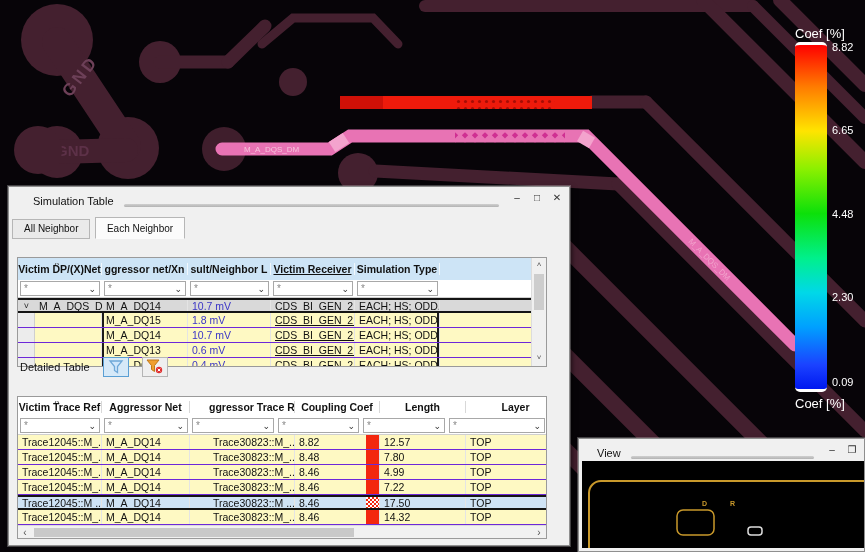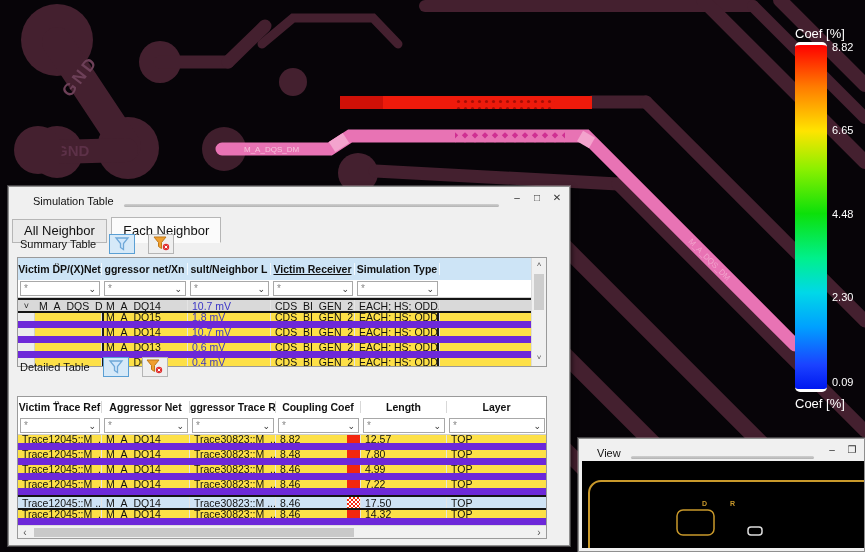--- a/index.html
+++ b/index.html
@@ -21,21 +21,21 @@
   
   .win { position:absolute; background:#f0f0f0; border:1px solid #8f8f8f;
          box-shadow:0 0 0 1px rgba(255,255,255,.25), 2px 2px 5px rgba(0,0,0,.6); z-index:2; }
   .titlebar { position:absolute; top:0; left:0; right:0; height:20px; display:flex; align-items:flex-end; }
   .titlebar .title { font-size:11px; color:#111; margin-left:24px; white-space:nowrap; }
   .tdivider { flex:1; height:3px; margin:0 10px; background:linear-gradient(#cfcfcf,#b3b3b3); border-radius:2px; }
   .wbtn { width:16px; text-align:center; font-size:10px; color:#333; margin-right:4px; cursor:default; line-height:18px; }
 
   
   .tabs { position:absolute; top:20px; left:3px; right:3px; height:24px; }
-  .tab { display:inline-block; font-size:13px; color:#111; padding:3px 11px 4px 11px;
+  .tab { display:inline-block; font-size:10px; color:#111; padding:3px 11px 4px 11px;
          border:1px solid #b6b6b6; background:#eaeaea; margin-top:3px; vertical-align:bottom; }
   .tab.active { background:#fbfbfb; margin-top:10px; padding-top:5px; border-bottom-color:#fbfbfb; }
 
   
   .toolrow { position:absolute; display:flex; align-items:center; gap:13px; height:21px; }
   .seclabel { font-size:11px; color:#111; white-space:nowrap; }
   .fbtn { width:26px; height:20px; display:flex; align-items:center; justify-content:center;
           border:1px solid #b5b5b5; background:#efefef; }
   .fbtn.blue { background:#d6e9f8; border-color:#5a9fd4; }
 
@@ -46,35 +46,35 @@
   .hrow.white { background:#fff; height:20px; }
   .hcell { font-size:10.5px; font-weight:bold; color:#111; text-align:center; overflow:hidden;
            white-space:nowrap; border-right:1px solid rgba(255,255,255,.7); position:relative; }
   .hrow.white .hcell { border-right:1px solid #d8d8d8; }
   .sortmark { position:absolute; top:-3px; left:44%; font-size:8px; color:#444; }
   .frow { height:18px; align-items:center; background:#fff; border-bottom:1px solid #cfcfcf; }
   .combo { height:15px; margin:0 2px; border:1px solid #a8a8a8; background:#fff; flex:none;
            display:flex; align-items:center; justify-content:space-between; padding:0 3px; }
   .combo .star { font-size:10px; color:#888; }
   .combo .chev { font-size:9px; color:#333; line-height:8px; }
-  .drow { height:15px; align-items:center; background:#fde047; border-bottom:7px solid #6d28d9; }
+  .drow { height:15px; align-items:center; background:#fef9c3; border-bottom:1px solid #6d28d9; }
   .cell { font-size:10.5px; color:#111; padding-left:4px; white-space:nowrap; overflow:hidden;
           border-right:1px solid #e4e4e4; height:100%; display:flex; align-items:center; }
   .blue { color:#3a35c6; }
   .sel-gray { background:#d9d9d9; border-top:2px solid #141414; border-bottom:2px solid #141414; }
   .sel-blue { background:#cfe3f5; border-top:2px solid #141414; border-bottom:2px solid #141414; } .s-c1{width:67px;flex:none;} .s-c2{width:86px;flex:none;}
   .s-c3{width:83px;flex:none;} .s-c4{width:84px;flex:none;text-decoration:underline;} .s-c5{width:85px;flex:none;}
   .s-h1{width:84px;flex:none;} .s-fill{flex:1;border-right:none;}
   .exp { font-size:9px; color:#222; width:17px; text-align:center; flex:none; }
   .childexp { background:#ececec; border-right:1px solid #cfcfcf; height:100%; flex:none; width:17px; }
   .grp-l { box-shadow:inset 2px 0 0 #1a1a1a; }
   .grp-r { box-shadow:inset -2px 0 0 #1a1a1a; }
 
   
-  .d-c1{width:84px;flex:none;} .d-c2{width:88px;flex:none;} .d-c3{width:86px;flex:none;}
+  .d-c1{width:84px;flex:none;} .d-c2{width:88px;flex:none;} .d-c3{width:86px;flex:none;margin-left:19px;}
   .d-c4{width:85px;flex:none;display:flex;justify-content:space-between;padding-right:0;}
   .d-c5{width:86px;flex:none;} .d-c6{width:100px;flex:none;}
   .trow.det { width:529px; }
   .chip { width:13px; height:100%; background:#f3270e; flex:none; }
   .chip.hatch { background:repeating-conic-gradient(#f3270e 0% 25%, #ffffff 0% 50%) 0 0 / 4px 4px; }
 
   
   .vscroll { position:absolute; top:0; right:0; width:15px; bottom:0; background:#f0f0f0; border-left:1px solid #dcdcdc; }
   .vscroll .arr { height:15px; text-align:center; font-size:8px; color:#555; line-height:14px; }
   .vscroll .arr.bottom { position:absolute; bottom:0; left:0; right:0; }
@@ -168,35 +168,20 @@
     <span class="wbtn">–</span>
     <span class="wbtn">□</span>
     <span class="wbtn">✕</span>
   </div>
 
   <div class="tabs">
     <div class="tab">All Neighbor</div>
     <div class="tab active">Each Neighbor</div>
   </div>
 
-  <div class="toolrow" style="top:46px;left:11px">
-    <span class="seclabel">Summary Table</span>
-    <button class="fbtn blue">
-      <svg width="16" height="14" viewBox="0 0 16 14">
-        <path d="M2 1 H14 L9.5 6.5 V12.5 L6.5 10.5 V6.5 Z" fill="#cfe6fb" stroke="#6fa8d8" stroke-width="1.3"></path>
-      </svg>
-    </button>
-    <button class="fbtn">
-      <svg width="17" height="15" viewBox="0 0 17 15">
-        <path d="M1 1 H13 L8.5 6.5 V12.5 L5.5 10.5 V6.5 Z" fill="#f0a030" stroke="#c07818" stroke-width="1"></path>
-        <circle cx="13" cy="11" r="3.2" fill="#e03030"></circle>
-        <path d="M11.7 9.7 L14.3 12.3 M14.3 9.7 L11.7 12.3" stroke="#fff" stroke-width="1"></path>
-      </svg>
-    </button>
-  </div>
 
   <div class="tbl" style="top:70px;left:8px;width:530px;height:110px">
     <div class="trow hrow">
       <div class="hcell s-h1">
         <span class="sortmark">^</span>
         <span>Victim DP/(X)Net</span>
       </div>
       <div class="hcell s-c2">ggressor net/Xn</div>
       <div class="hcell s-c3">sult/Neighbor L</div>
       <div class="hcell s-c4">Victim Receiver</div>

